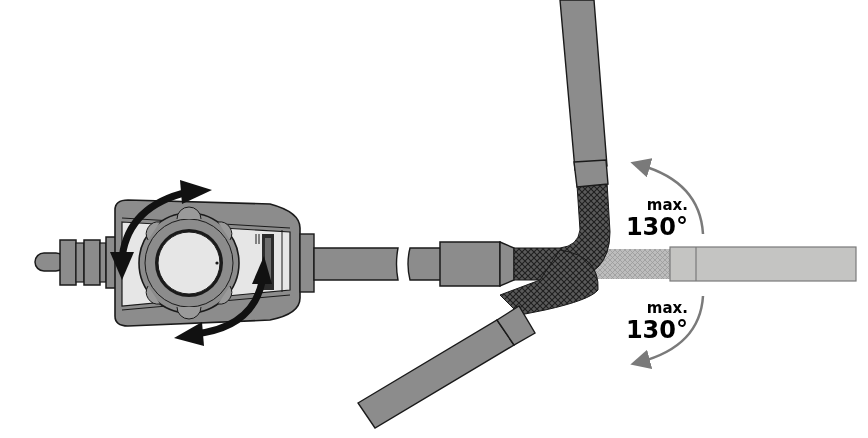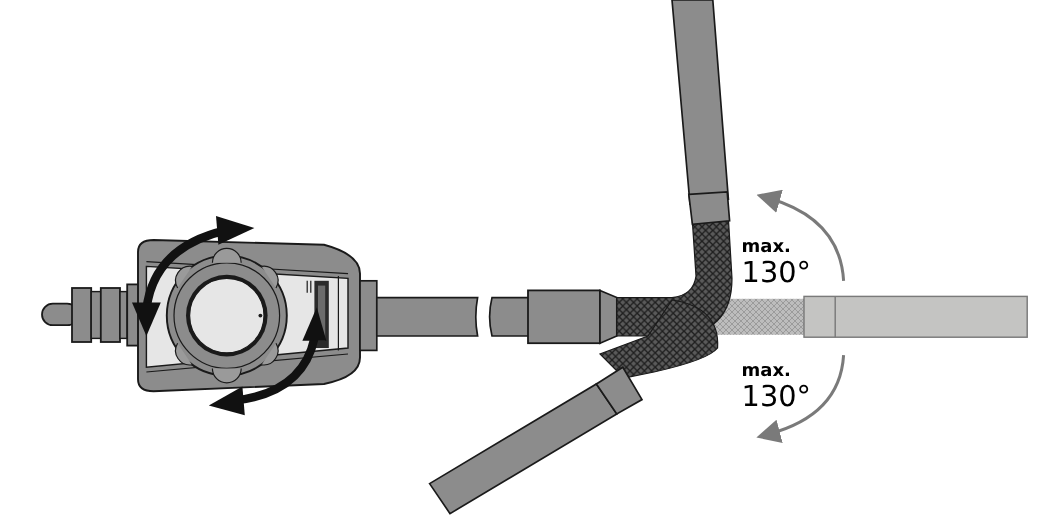--- a/index.html
+++ b/index.html
@@ -1,20 +1,20 @@
 <!DOCTYPE html>
 <html><head>
 <meta charset="utf-8">
 <style>
   html, body { margin: 0; padding: 0; background: #ffffff; }
   body { width: 868px; height: 438px; overflow: hidden; position: relative; font-family: "DejaVu Sans", sans-serif; }
   svg { position: absolute; left: 0; top: 0; }
-  .label { position: absolute; text-align: left; color: #000; line-height: 1; }
+  .label { position: absolute; text-align: right; color: #000; line-height: 1; }
   .label .small { font-size: 15px; font-weight: bold; display: block; }
-  .label .big { font-size: 24px; font-weight: normal; display: block; margin-top: 2px; }
+  .label .big { font-size: 24px; font-weight: bold; display: block; margin-top: 2px; }
 </style>
 </head>
 <body>
 
 <svg width="868" height="438" viewBox="0 0 868 438" xmlns="http://www.w3.org/2000/svg">
   <defs>
     <pattern id="braid" width="6" height="6" patternUnits="userSpaceOnUse">
       <rect width="6" height="6" fill="#5a5a5a"></rect>
       <path d="M0,0 L6,6 M6,0 L0,6" stroke="#1e1e1e" stroke-width="1.1"></path>
     </pattern>

